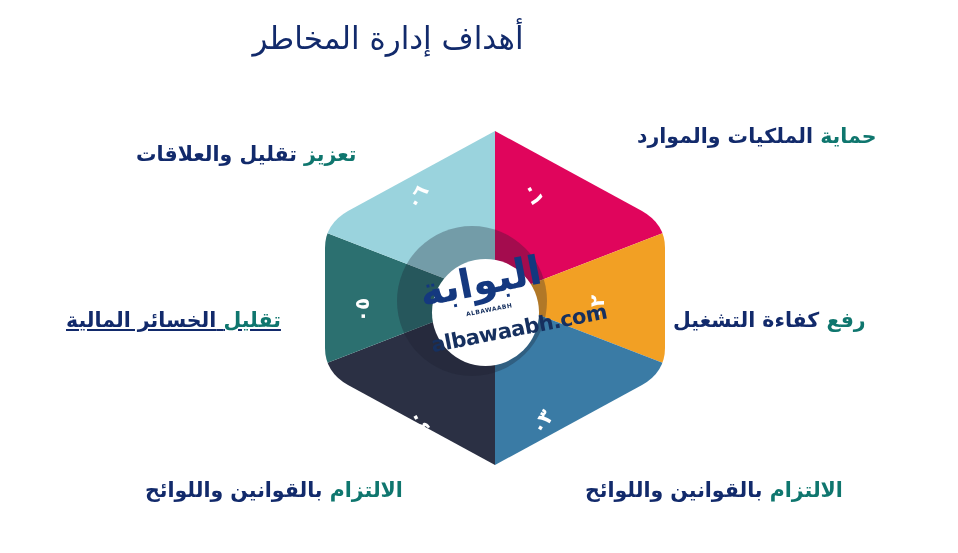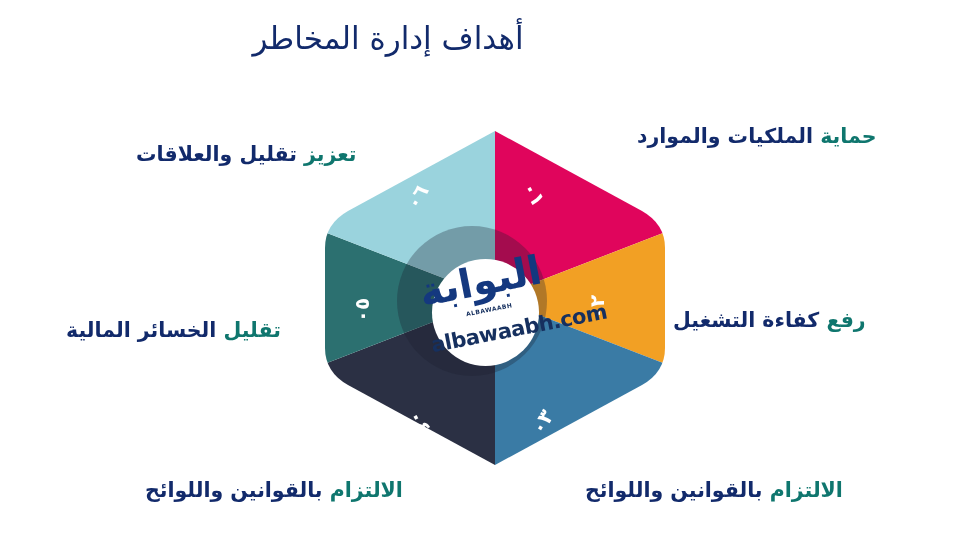--- a/index.html
+++ b/index.html
@@ -190,21 +190,21 @@
   <div class="label" style="left:585px; top:478px;">
     <span class="hl">الالتزام</span>
     <span>بالقوانين واللوائح</span>
   </div>
 
   <div class="label" style="left:145px; top:478px;">
     <span class="hl">الالتزام</span>
     <span>بالقوانين واللوائح</span>
   </div>
 
-  <div class="label" style="left:66px; top:318px;">
+  <div class="label" style="left:66px; top:308px;text-decoration:underline;">
     <span class="hl">تقليل</span>
     <span>الخسائر المالية</span>
   </div>
 
   <div class="label" style="left:136px; top:142px;">
     <span class="hl">تعزيز</span>
     <span>تقليل والعلاقات</span>
   </div>
 
 </div>

